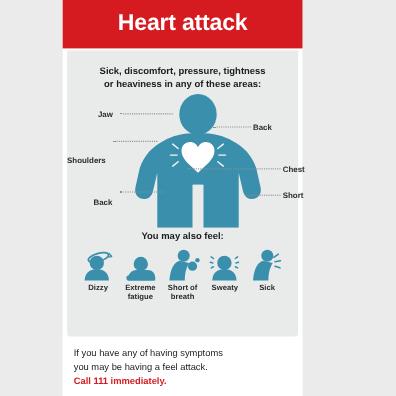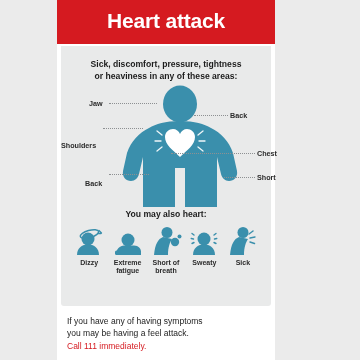--- a/index.html
+++ b/index.html
@@ -91,21 +91,21 @@
   }
   
   .footer {
     background: #ffffff;
     padding: 9px 10px 8px 10px;
     display: flex;
     align-items: flex-start;
     justify-content: space-between;
   }
   .footer-text { font-size: 8.5px; line-height: 1.45; color: #1c1c1c; }
-  .footer-text .call { color: #d51a20; font-weight: normal; }
+  .footer-text .call { color: #d51a20; font-weight: bold; }
   .logo { text-align: left; padding-top: 1px; }
   .logo .mark { display: flex; justify-content: center; }
   .logo .name {
     font-size: 7.6px; font-weight: bold; color: #231f20;
     line-height: 1.05; margin-top: 1px;
   }
   .logo .url {
     font-size: 3.1px; color: #6d6e70; margin-top: 2px; letter-spacing: 0.05px;
   }
 </style>
@@ -197,21 +197,21 @@
         <span>Chest</span>
       </div>
       <div class="dots" style="left:110px; top:68px; width:84px;"></div>
 
       <div class="lbl right" style="left:196px; top:88px;">
         <span>Short</span>
       </div>
       <div class="dots" style="left:163px; top:92px; width:31px;"></div>
     </div>
 
-    <div class="also-feel">You may also heart:</div>
+    <div class="also-feel">You may also feel:</div>
 
     <div class="symptoms">
 
       <div class="sym">
         <div class="glyph">
           <svg width="30" height="28" viewBox="0 0 30 28">
             <circle cx="14" cy="11" r="6.5" fill="#3a8fac"></circle>
             <path d="M3 27 C3 19.5 8.5 16.5 14 16.5 C19.5 16.5 25 19.5 25 27 Z" fill="#3a8fac"></path>
             <ellipse cx="15.5" cy="6" rx="9.5" ry="3.6" fill="none" stroke="#3a8fac" stroke-width="1.5" transform="rotate(-16 15.5 6)"></ellipse>
             <path d="M25 2.5 L27.5 5 M24 5.5 L27 5.5" stroke="#3a8fac" stroke-width="1.3" stroke-linecap="round"></path>

